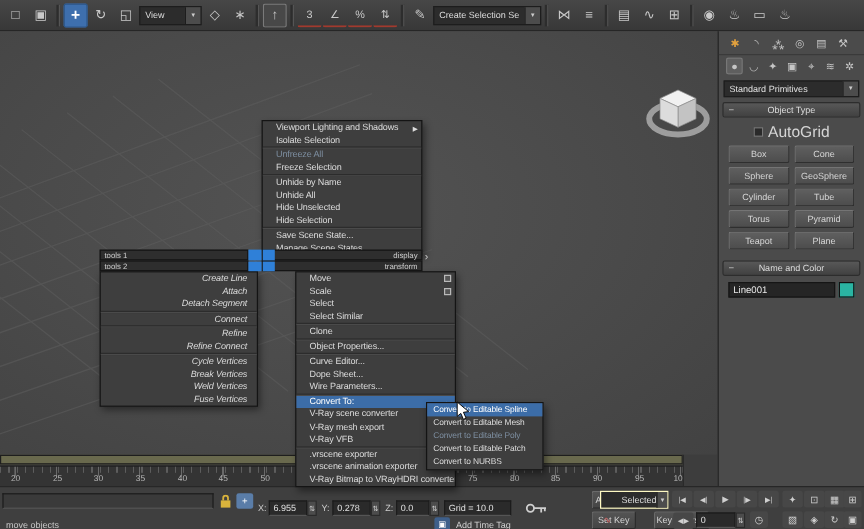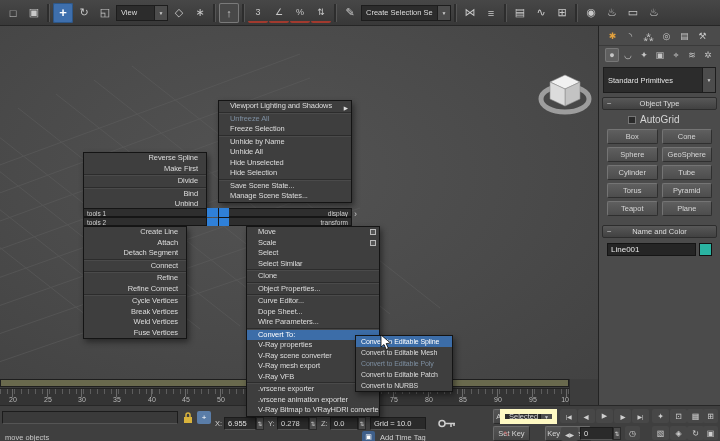--- a/index.html
+++ b/index.html
@@ -37,42 +37,42 @@
   .statusbar{position:absolute;left:0;top:405px;width:720px;height:36px;background:#3f3f3f;border-top:1px solid #272727;}
   .sfield{position:absolute;background:#2a2a2a;border:1px solid #1c1c1c;border-bottom-color:#555;
           color:#e0e0e0;font-size:7.5px;display:flex;align-items:center;padding:0 3px;box-sizing:border-box;}
   .slabel{position:absolute;font-size:7.5px;color:#cfcfcf;}
   .spin{position:absolute;width:8px;height:13px;background:#4c4c4c;border:1px solid #2a2a2a;color:#ccc;
         font-size:6px;display:flex;align-items:center;justify-content:center;box-sizing:border-box;}
   .sbtn{position:absolute;background:linear-gradient(#545454,#454545);border:1px solid;border-color:#6b6b6b #2c2c2c #2c2c2c #6b6b6b;
         border-radius:2px;color:#d4d4d4;font-size:7.5px;display:flex;align-items:center;justify-content:center;box-sizing:border-box;margin-left:32px;}
   .sicon{position:absolute;width:17px;height:14px;background:#474747;border-radius:2px;color:#cfcfcf;
          font-size:8px;display:flex;align-items:center;justify-content:center;box-sizing:border-box;}
-  .sdrop{position:absolute;height:15px;background:#2c2c2c;border:5px solid #fef9c3;color:#ddd;font-size:7.5px;
-         display:flex;align-items:center;padding-left:4px;box-sizing:border-box;}
+  .sdrop{position:absolute;height:15px;background:#2c2c2c;border:1px solid #fef9c3;color:#ddd;font-size:7.5px;
+         display:flex;align-items:center;padding-left:17px;box-sizing:border-box;}
   .sdrop .dar{width:11px;height:100%;margin-left:auto;background:#4c4c4c;border-left:1px solid #1d1d1d;
          display:flex;align-items:center;justify-content:center;font-size:5px;color:#ccc;}
   
   .cpanel{position:absolute;left:598px;top:26px;width:122px;height:379px;background:#4b4b4b;
           border-left:1px solid #232323;box-sizing:border-box;}
   .ctabs{display:flex;gap:3px;padding:3px 4px 2px 6px;border-bottom:1px solid #3a3a3a;}
   .ctab{width:15px;height:14px;display:flex;align-items:center;justify-content:center;font-size:9px;color:#c5c5c5;}
   .ctab.create{color:#e2a13e;}
   .ccats{display:flex;gap:2px;padding:2px 4px 3px 6px;}
   .ccat{width:14px;height:14px;display:flex;align-items:center;justify-content:center;font-size:9px;color:#c5c5c5;border-radius:2px;}
   .ccat.active{background:#5f5f5f;box-shadow:inset 0 0 0 1px #777;}
-  .cdrop{height:26px;margin:2px 4px;background:#2c2c2c;border:1px solid #1d1d1d;color:#e2e2e2;font-size:7.5px;
+  .cdrop{height:14px;margin:2px 4px;background:#2c2c2c;border:1px solid #1d1d1d;color:#e2e2e2;font-size:7.5px;
          display:flex;align-items:center;padding-left:4px;box-sizing:border-box;}
   .cdrop .dar{width:12px;height:100%;margin-left:auto;background:#4c4c4c;border-left:1px solid #1d1d1d;
          display:flex;align-items:center;justify-content:center;font-size:5px;color:#ccc;}
   .roll{margin:4px 3px 0 3px;}
   .rhead{height:11px;background:linear-gradient(#585858,#414141);border:1px solid #2d2d2d;border-radius:2px;
          color:#ddd;font-size:7.5px;display:flex;align-items:center;justify-content:center;position:relative;}
   .rhead .minus{position:absolute;left:4px;top:1px;font-size:8px;color:#ccc;}
-  .agrow{display:flex;align-items:center;gap:4px;padding:4px 0 3px 26px;font-size:10px;color:#d5d5d5;}
+  .agrow{display:flex;align-items:center;gap:4px;padding:4px 0 3px 26px;font-size:13px;color:#d5d5d5;}
   .chk{width:8px;height:8px;background:#2a2a2a;border:1px solid #777;box-sizing:border-box;}
   .ogrid{display:grid;grid-template-columns:1fr 1fr;gap:3px 4px;padding:1px 5px 5px 5px;}
   .obtn{height:13px;background:linear-gradient(#5f5f5f,#4d4d4d);border:1px solid;border-color:#747474 #2f2f2f #2f2f2f #747474;
         border-radius:2px;color:#d6d6d6;font-size:7.5px;display:flex;align-items:center;justify-content:center;}
   .namerow{display:flex;gap:3px;padding:5px 5px 0 5px;align-items:center;}
   .nfield{flex:1;height:13px;background:#252525;border:1px solid #151515;color:#e8e8e8;font-size:8px;
           display:flex;align-items:center;padding-left:3px;box-sizing:border-box;}
   .swatch{width:13px;height:13px;background:#2ab4a2;border:1px solid #111;box-sizing:border-box;}
   
   .menu{position:absolute;background:#3e3e3e;border:1px solid #141414;box-shadow:2px 3px 6px rgba(0,0,0,.45);
@@ -294,52 +294,44 @@
         <span class="minus">−</span>
         <span>Name and Color</span>
       </div>
       <div class="namerow">
         <div class="nfield">Line001</div>
         <div class="swatch"></div>
       </div>
     </div>
   </div>
 
-  <div class="menu" style="left:83px;top:152px;width:124px;">
-    <div class="mi L">Reverse Spline</div>
-    <div class="mi L">Make First</div>
-    <div class="sep"></div>
-    <div class="mi L">Divide</div>
-    <div class="sep"></div>
-    <div class="mi L">Bind</div>
-    <div class="mi L">Unbind</div>
-  </div>
   <div class="qtitle" style="left:83px;top:208px;width:124px;padding-left:3px;">tools 1</div>
   <div class="qtitle" style="left:83px;top:217px;width:124px;padding-left:3px;">tools 2</div>
-  <div class="menu" style="left:83px;top:226px;width:104px;">
+  <div class="menu" style="left:83px;top:226px;width:132px;font-style:italic;">
     <div class="mi L">Create Line</div>
     <div class="mi L">Attach</div>
     <div class="mi L">Detach Segment</div>
     <div class="sep"></div>
     <div class="mi L">Connect</div>
     <div class="sep"></div>
     <div class="mi L">Refine</div>
     <div class="mi L">Refine Connect</div>
     <div class="sep"></div>
     <div class="mi L">Cycle Vertices</div>
     <div class="mi L">Break Vertices</div>
     <div class="mi L">Weld Vertices</div>
     <div class="mi L">Fuse Vertices</div>
   </div>
 
   <div class="menu" style="left:218px;top:100px;width:134px;">
     <div class="mi R">
       <span>Viewport Lighting and Shadows</span>
       <span class="subarr">▶</span>
     </div>
+    <div class="mi R">Isolate Selection</div>
     <div class="sep"></div>
     <div class="mi R dis">Unfreeze All</div>
     <div class="mi R">Freeze Selection</div>
     <div class="sep"></div>
     <div class="mi R">Unhide by Name</div>
     <div class="mi R">Unhide All</div>
     <div class="mi R">Hide Unselected</div>
     <div class="mi R">Hide Selection</div>
     <div class="sep"></div>
     <div class="mi R">Save Scene State...</div>
@@ -358,21 +350,20 @@
     <div class="mi R">Object Properties...</div>
     <div class="sep"></div>
     <div class="mi R">Curve Editor...</div>
     <div class="mi R">Dope Sheet...</div>
     <div class="mi R">Wire Parameters...</div>
     <div class="sep"></div>
     <div class="mi R hl">
       <span>Convert To:</span>
       <span class="subarr">▶</span>
     </div>
-    <div class="mi R">V-Ray properties</div>
     <div class="mi R">V-Ray scene converter</div>
     <div class="mi R">V-Ray mesh export</div>
     <div class="mi R">V-Ray VFB</div>
     <div class="sep"></div>
     <div class="mi R">.vrscene exporter</div>
     <div class="mi R">.vrscene animation exporter</div>
     <div class="mi R">V-Ray Bitmap to VRayHDRI converter</div>
   </div>
 
   <div class="qsq" style="left:207px;top:208px;"></div>

